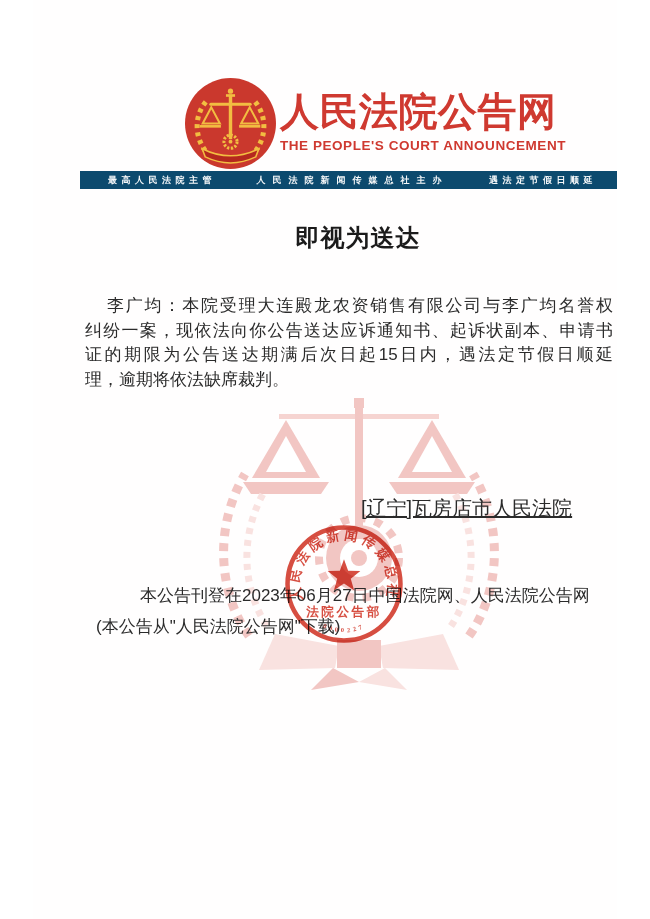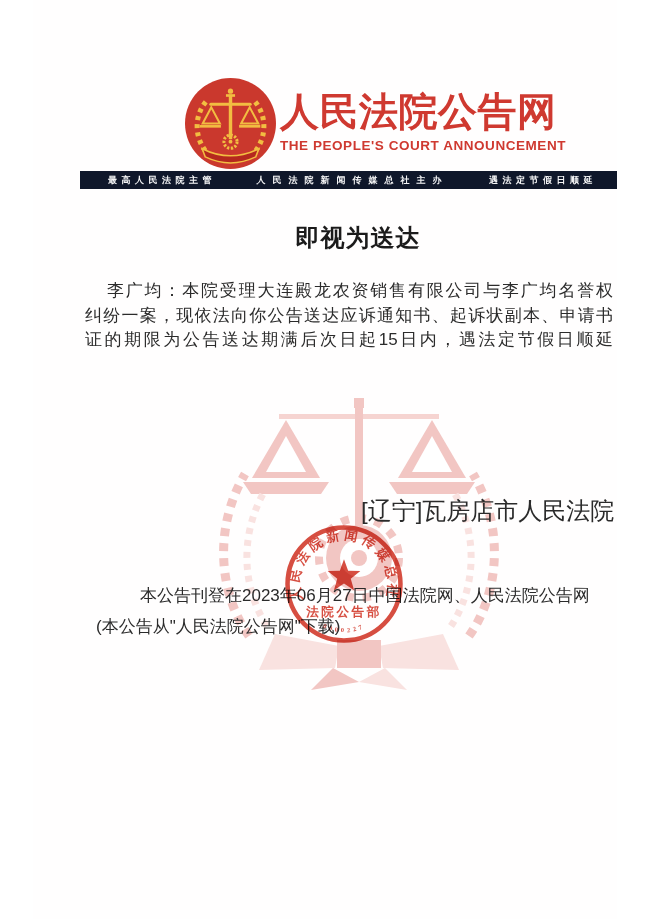--- a/index.html
+++ b/index.html
@@ -23,21 +23,21 @@
     font-size:39px;font-weight:800;color:#cf3930;
     letter-spacing:0.5px;line-height:1.0;white-space:nowrap;
   }
   .brand-sub{
     margin-top:7px;font-size:13.5px;font-weight:700;color:#cf3930;
     letter-spacing:0.55px;white-space:nowrap;
   }
   
   .masthead{
     position:absolute;left:47px;top:171px;width:557px;height:18px;
-    background:#0f172a;z-index:2;
+    background:#0c4a6e;z-index:2;
     display:flex;align-items:center;justify-content:space-between;
     padding:0;box-sizing:border-box;
   }
   .masthead span{
     color:rgba(255,255,255,0.96);font-size:9px;font-weight:700;
     white-space:nowrap;line-height:18px;
   }
   .mh1{margin-left:28px;letter-spacing:4.5px;}
   .mh2{letter-spacing:7px;}
   .mh3{margin-right:40px;letter-spacing:4.5px;}
@@ -45,25 +45,25 @@
   .notice-title{
     position:absolute;left:0;top:222px;width:650px;z-index:2;
     text-align:center;font-size:24px;font-weight:700;color:#1b1b1b;
     letter-spacing:1px;margin:0;
   }
   .notice-body{
     position:absolute;left:52px;top:279px;width:528px;z-index:2;
     font-size:17px;line-height:24.6px;color:#2b2b2b;font-weight:500;
   }
   .body-line{text-align:justify;text-align-last:justify;height:24.6px;overflow:visible;}
-  .body-line.indent{padding-left:22px;}
+  .body-line.indent{padding-left:22px;margin-top:15px;}
   .body-line.last{text-align-last:left;}
   .court-name{
     position:absolute;left:328px;top:495px;z-index:2;
-    font-size:24px;color:#2b2b2b;font-weight:500;white-space:nowrap;
+    font-size:20px;color:#2b2b2b;font-weight:500;white-space:nowrap;text-decoration:underline;
   }
   
   .page-footer{
     position:absolute;left:63px;top:581px;width:520px;z-index:2;
     font-size:17px;line-height:30.5px;color:#2b2b2b;font-weight:500;
   }
   .footer-line.indent{padding-left:44px;}
   
   .watermark{position:absolute;left:150px;top:398px;width:352px;height:300px;z-index:1;}
   
@@ -106,20 +106,21 @@
     <span class="mh2">人民法院新闻传媒总社主办</span>
     <span class="mh3">遇法定节假日顺延</span>
   </div>
 
   <h1 class="notice-title">即视为送达</h1>
 
   <div class="notice-body">
     <div class="body-line indent">李广均：本院受理大连殿龙农资销售有限公司与李广均名誉权</div>
     <div class="body-line">纠纷一案，现依法向你公告送达应诉通知书、起诉状副本、申请书</div>
     <div class="body-line">证的期限为公告送达期满后次日起15日内，遇法定节假日顺延</div>
+    <div class="body-line last">理，逾期将依法缺席裁判。</div>
   </div>
 
   <div class="court-name">[辽宁]瓦房店市人民法院</div>
 
   <svg class="watermark" viewBox="0 0 352 300" aria-hidden="true">
     <rect x="96" y="16" width="160" height="5" fill="#f6d4d1"></rect>
     <rect x="171" y="0" width="10" height="10" fill="#f2c6c3"></rect>
     <rect x="172" y="10" width="8" height="128" fill="#f2c6c3"></rect>
 
     <polygon points="103,22 69,80 137,80" fill="#f2c6c3"></polygon>

